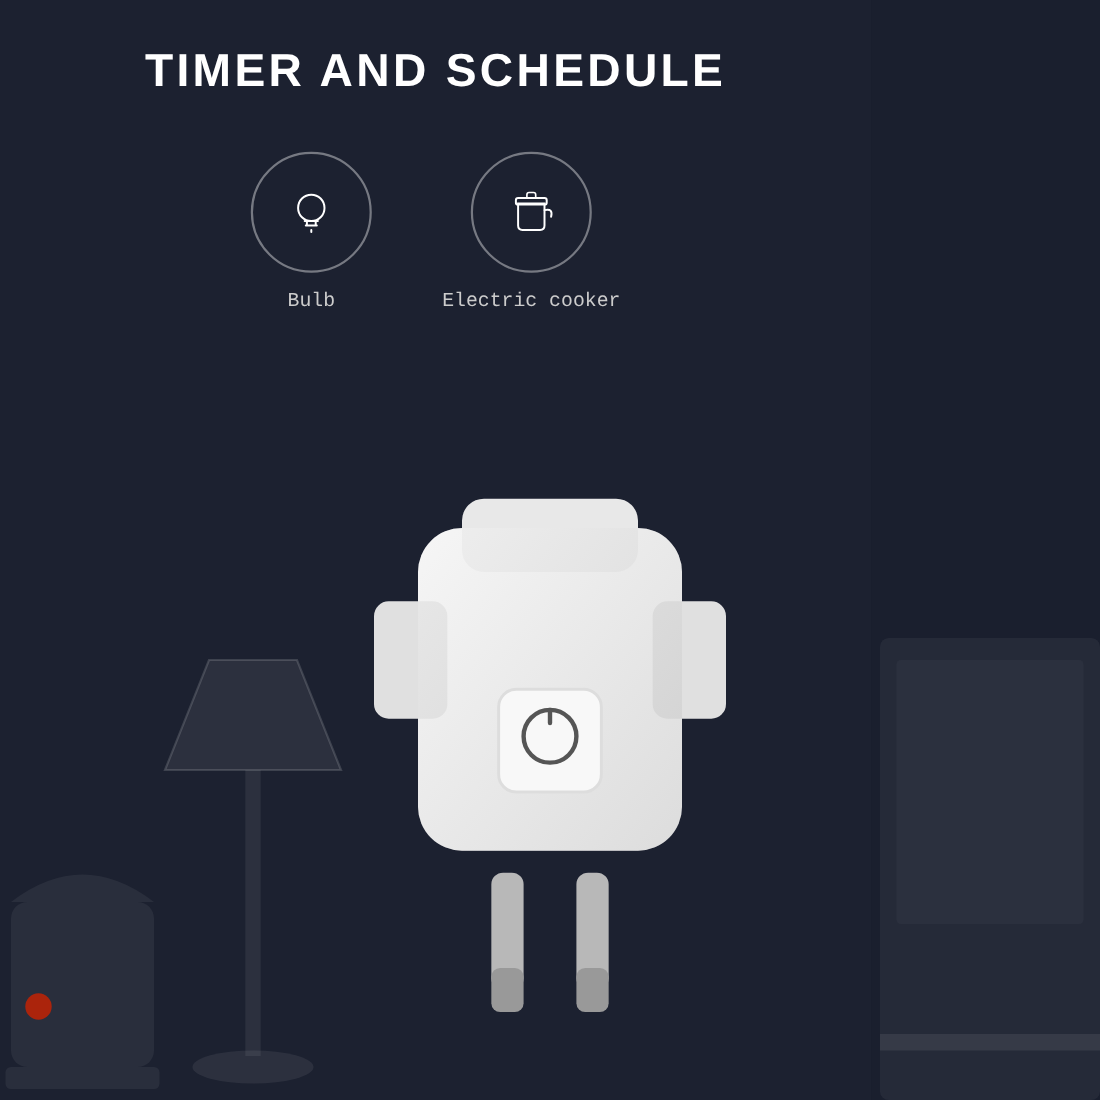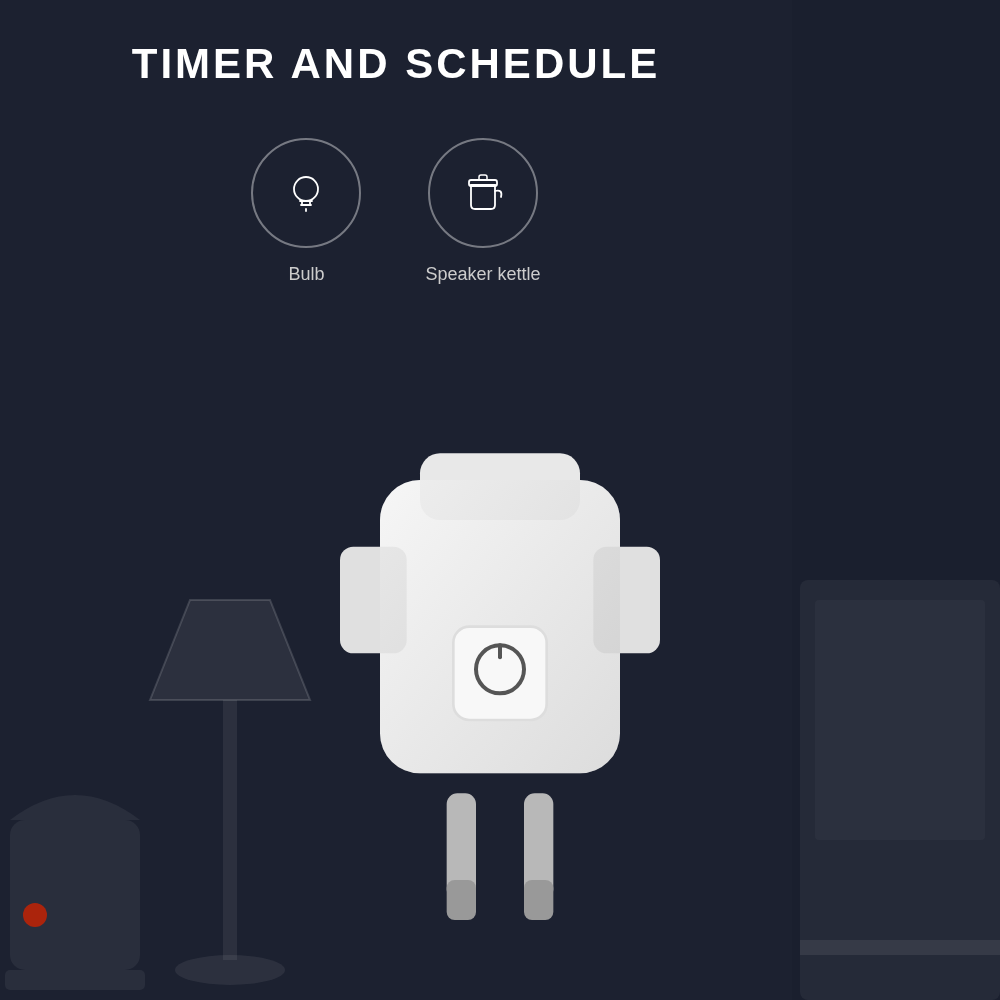--- a/index.html
+++ b/index.html
@@ -35,20 +35,21 @@
     }
 
     
     .icons-row {
       display: flex;
       justify-content: center;
       align-items: flex-start;
       gap: 64px;
       padding: 20px 60px;
       margin-bottom: 10px;
+      font-family: Liberation Mono, monospace;
     }
 
     .icon-item {
       display: flex;
       flex-direction: column;
       align-items: center;
       gap: 16px;
     }
 
     .icon-circle {
@@ -154,21 +155,21 @@
 
           <path d="M14 18 L14 38 Q14 42 18 42 L34 42 Q38 42 38 38 L38 18 Z" stroke="white" stroke-width="1.8" fill="none"></path>
 
           <rect x="12" y="13" width="28" height="6" rx="2" stroke="white" stroke-width="1.8" fill="none"></rect>
 
           <path d="M22 13 L22 10 Q22 8 24 8 L28 8 Q30 8 30 10 L30 13" stroke="white" stroke-width="1.5" fill="none"></path>
 
           <path d="M38 24 Q46 22 44 30" stroke="white" stroke-width="1.8" fill="none" stroke-linecap="round"></path>
         </svg>
       </div>
-      <span class="icon-label">Speaker kettle</span>
+      <span class="icon-label">Electric cooker</span>
     </div>
 
   </div>
 
   <div class="scene-container">
 
     
     <svg class="lamp-silhouette" viewBox="0 0 220 460" fill="none">
 
       <path d="M30 160 L70 60 L150 60 L190 160 Z" fill="rgba(255,255,255,0.07)"></path>

